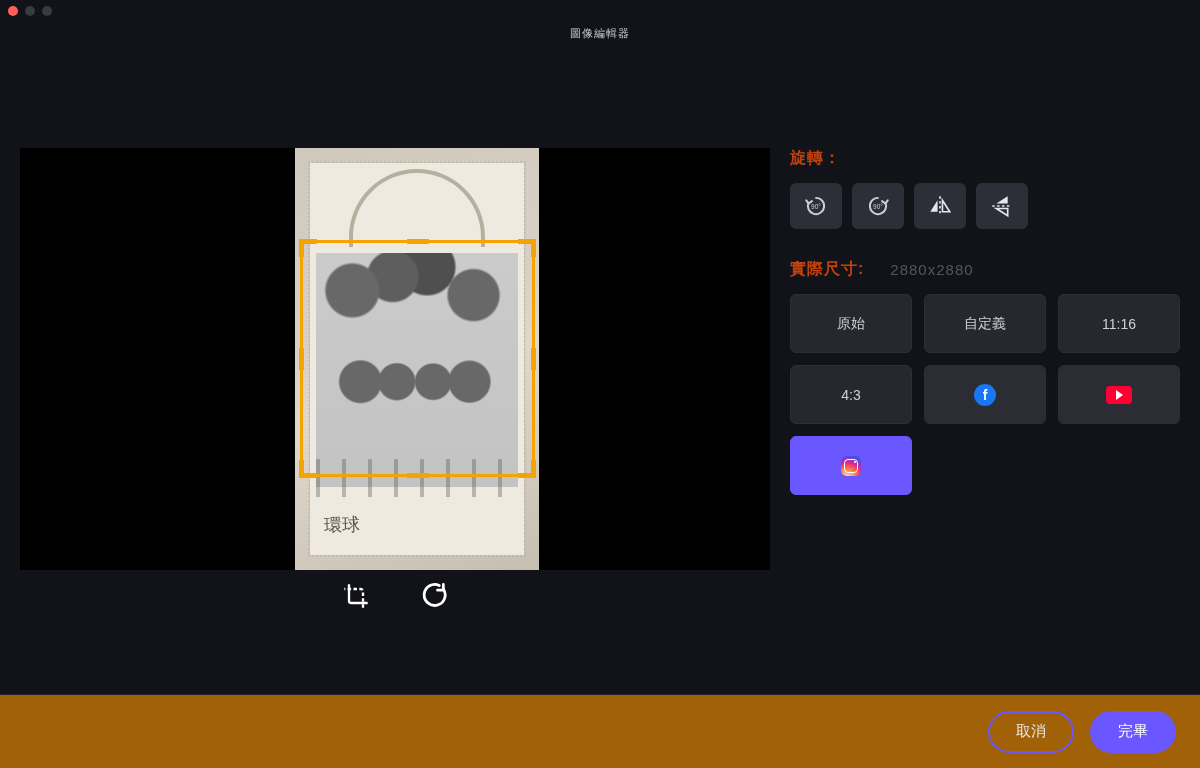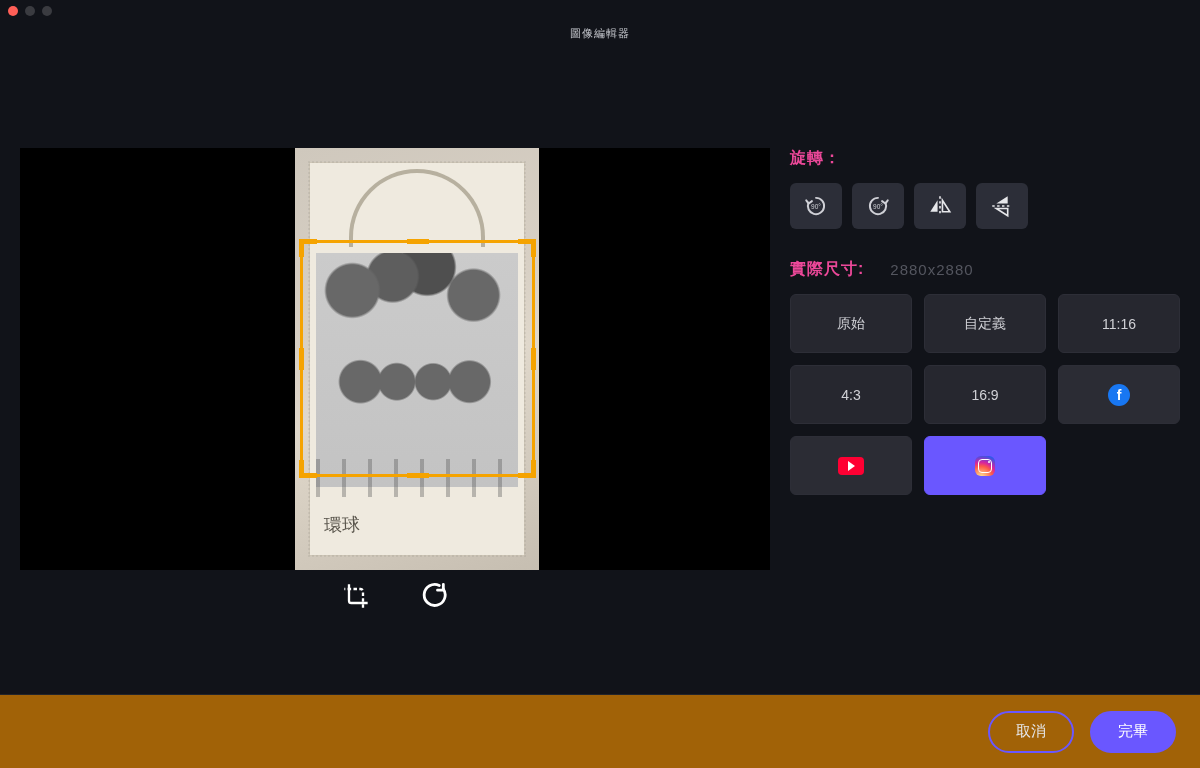--- a/index.html
+++ b/index.html
@@ -151,21 +151,21 @@
   }
 
   
   .controls-col {
     flex: 1;
     margin-left: 20px;
   }
   .section-label {
     font-size: 16px;
     font-weight: 600;
-    color: #ec4899;
+    color: #c2410c;
     margin-bottom: 14px;
     letter-spacing: 1px;
     display:flex; align-items:center; gap:6px;
   }
   .rotate-row { display:flex; gap:10px; margin-bottom: 30px; }
   .icon-btn {
     width: 52px; height: 46px;
     background: #2c2e38;
     border-radius: 6px;
     display:flex; align-items:center; justify-content:center;
@@ -327,21 +327,20 @@
     <div class="size-row">
       <div class="section-label" style="margin-bottom:0">實際尺寸:</div>
       <div class="dim-text">2880x2880</div>
     </div>
 
     <div class="ratio-grid">
       <div class="ratio-btn">原始</div>
       <div class="ratio-btn">自定義</div>
       <div class="ratio-btn">11:16</div>
       <div class="ratio-btn">4:3</div>
-      <div class="ratio-btn">16:9</div>
       <div class="ratio-btn brand">
         <span class="brand-icon fb">f</span>
       </div>
       <div class="ratio-btn brand">
         <span class="yt"></span>
       </div>
       <div class="ratio-btn ig">
         <span class="ig-icon"></span>
       </div>
     </div>

